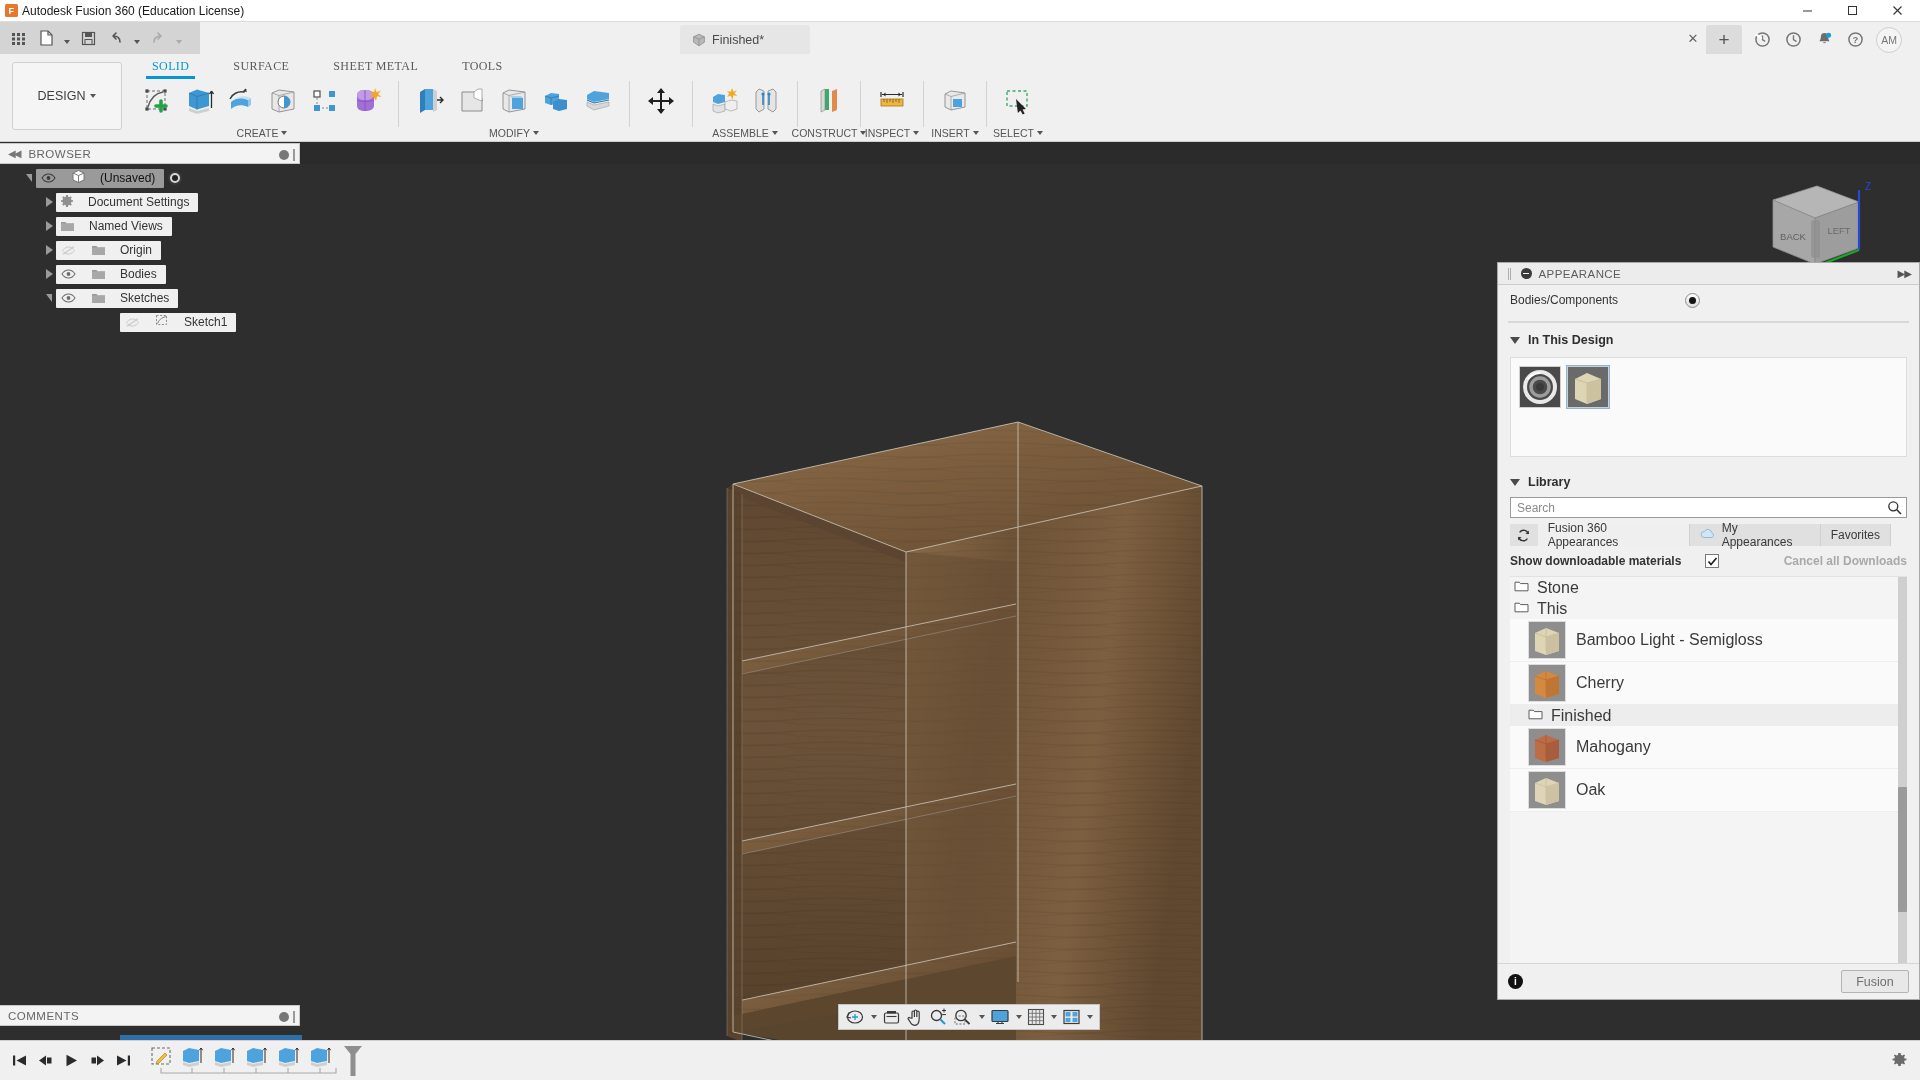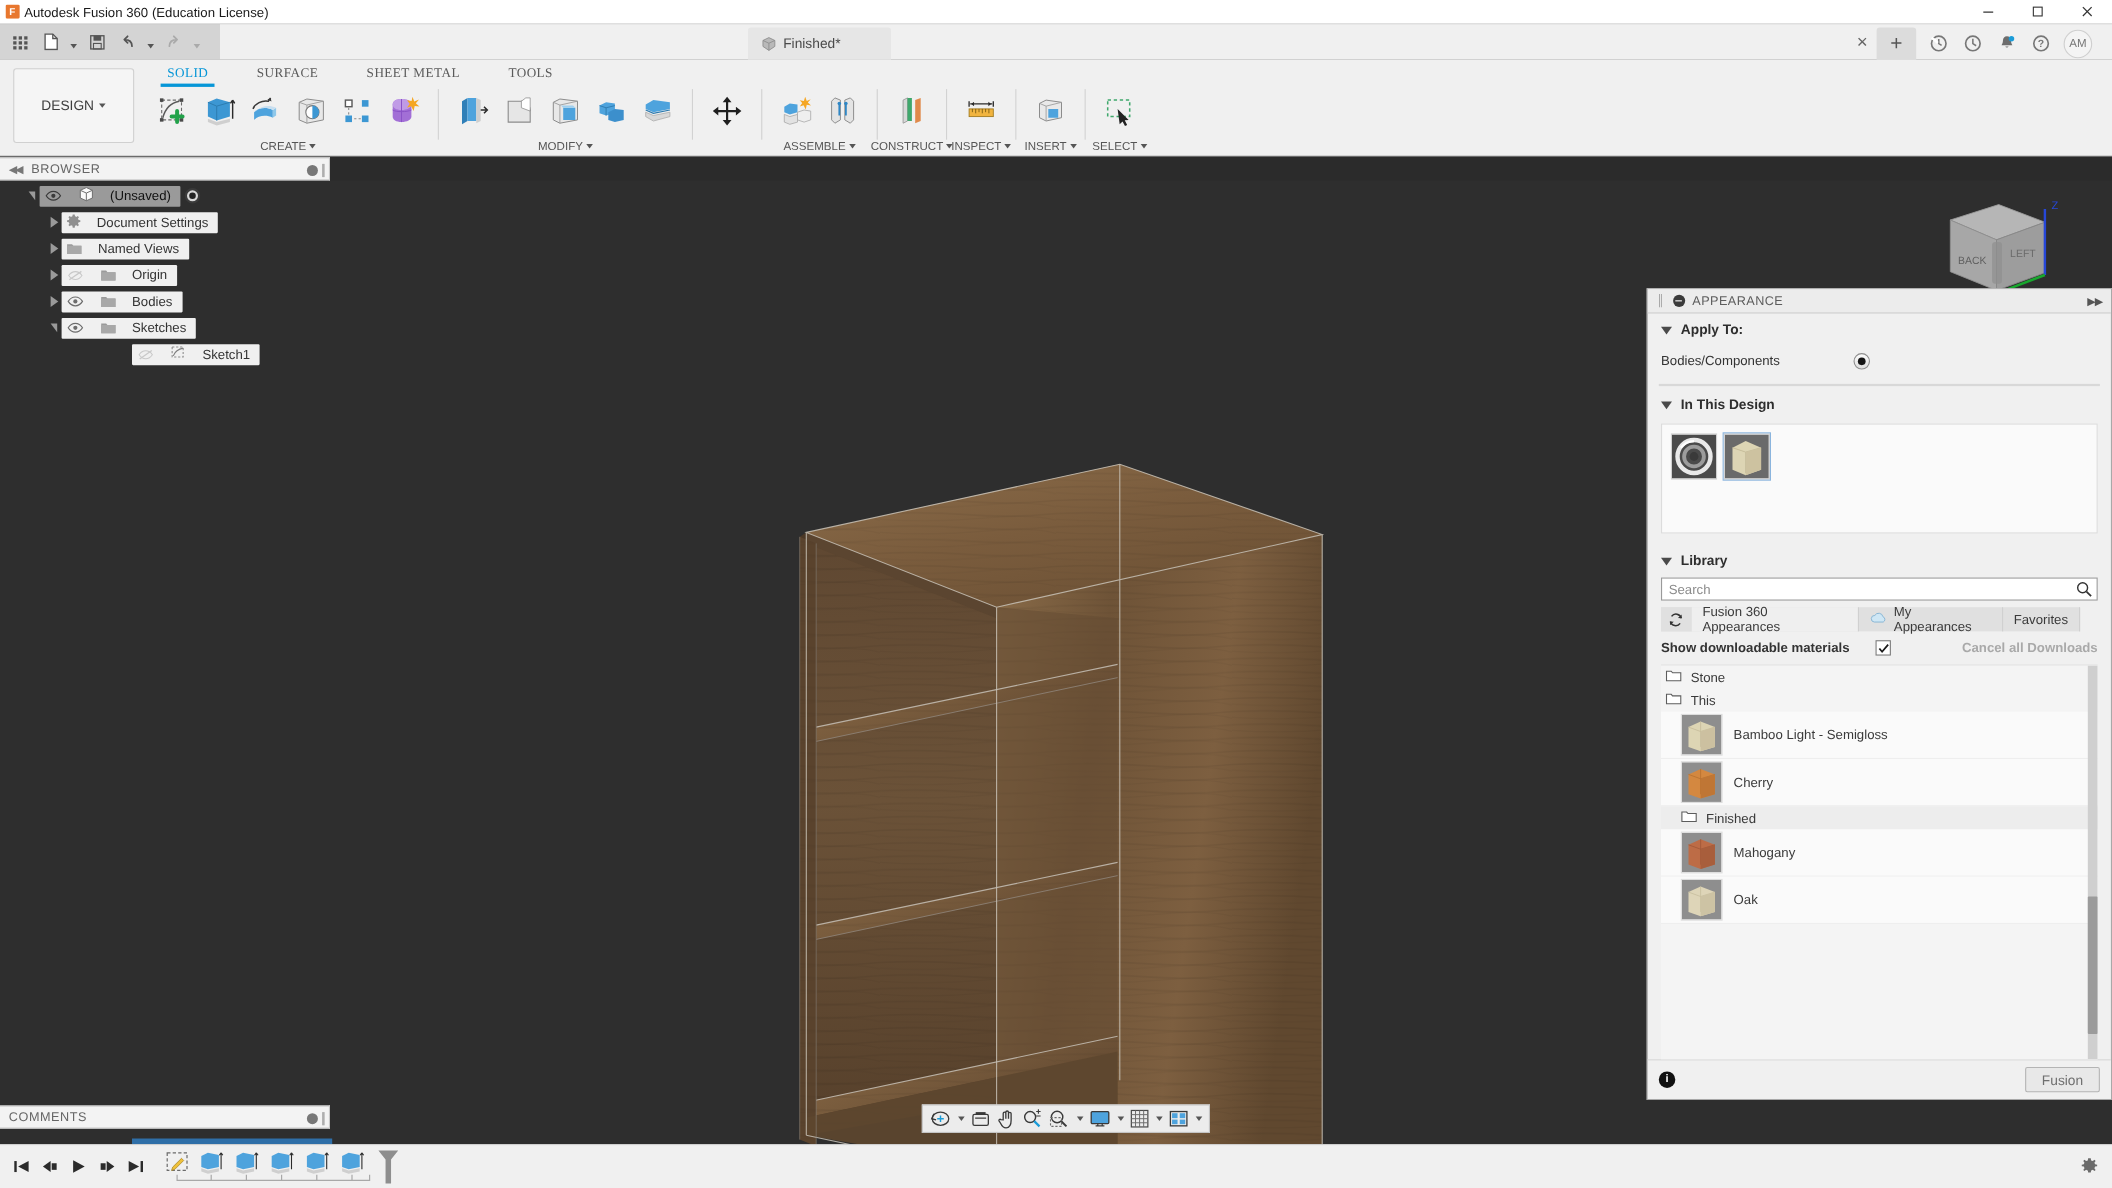--- a/index.html
+++ b/index.html
@@ -201,21 +201,21 @@
   .cancel-dl { margin-left:auto; color:#a9a9a9; font-size:12px; }
 
   .matlist {
     margin:2px 12px 0 12px; flex:1; background:#f4f4f4; border-top:1px solid #e2e2e2;
     overflow:hidden; position:relative;
   }
   .mat-folder { display:flex; align-items:center; gap:8px; height:21px; padding-left:4px; font-size:12px; color:#333; cursor:pointer; }
   .mat-folder.nested { padding-left:18px; background:#ededed; }
   .mat-item { display:flex; align-items:center; gap:10px; height:43px; background:#fafafa; border-bottom:1px solid #eee; cursor:pointer; padding-left:18px; }
   .mat-thumb { width:38px;height:38px;border:1px solid #ddd; }
-  .mat-name { font-size:12px; color:#3a3a3a; }
+  .mat-name { font-size:16px; color:#3a3a3a; }
   .mlist-sb { position:absolute; right:0; top:0; width:9px; height:100%; background:#cfcfcf; }
   .mlist-thumb { position:absolute; right:0; top:210px; width:9px; height:125px; background:#9b9b9b; border-radius:1px; cursor:pointer; }
 
   .appr-foot {
     height:36px; border-top:1px solid #d6d6d6; display:flex; align-items:center; padding:0 10px; background:#f0f0f0;
   }
   .info-dot { width:15px;height:15px;border-radius:50%;background:#111;color:#fff;font-size:10px;font-weight:bold;
     display:flex;align-items:center;justify-content:center;cursor:pointer; }
   .close-btn {
     margin-left:auto; width:68px;height:23px;border:1px solid #b4b4b4;background:#e8e8e8;
@@ -874,24 +874,20 @@
   <div class="appr">
     <div class="appr-title">
       <span class="appr-grip">║</span>
       <span class="minus-circle">
           <i></i>
         </span>
       <span>APPEARANCE</span>
       <span class="appr-expand">▶▶</span>
     </div>
 
-    <div class="sect-head">
-      <i class="tri-dn"></i>
-        <span>Apply To:</span>
-    </div>
     <div class="row-opt">
       <span class="lab">Bodies/Components</span>
       <span class="radio on">
           <i></i>
         </span>
     </div>
     <div class="divline"></div>
 
     <div class="sect-head">
       <i class="tri-dn"></i>

